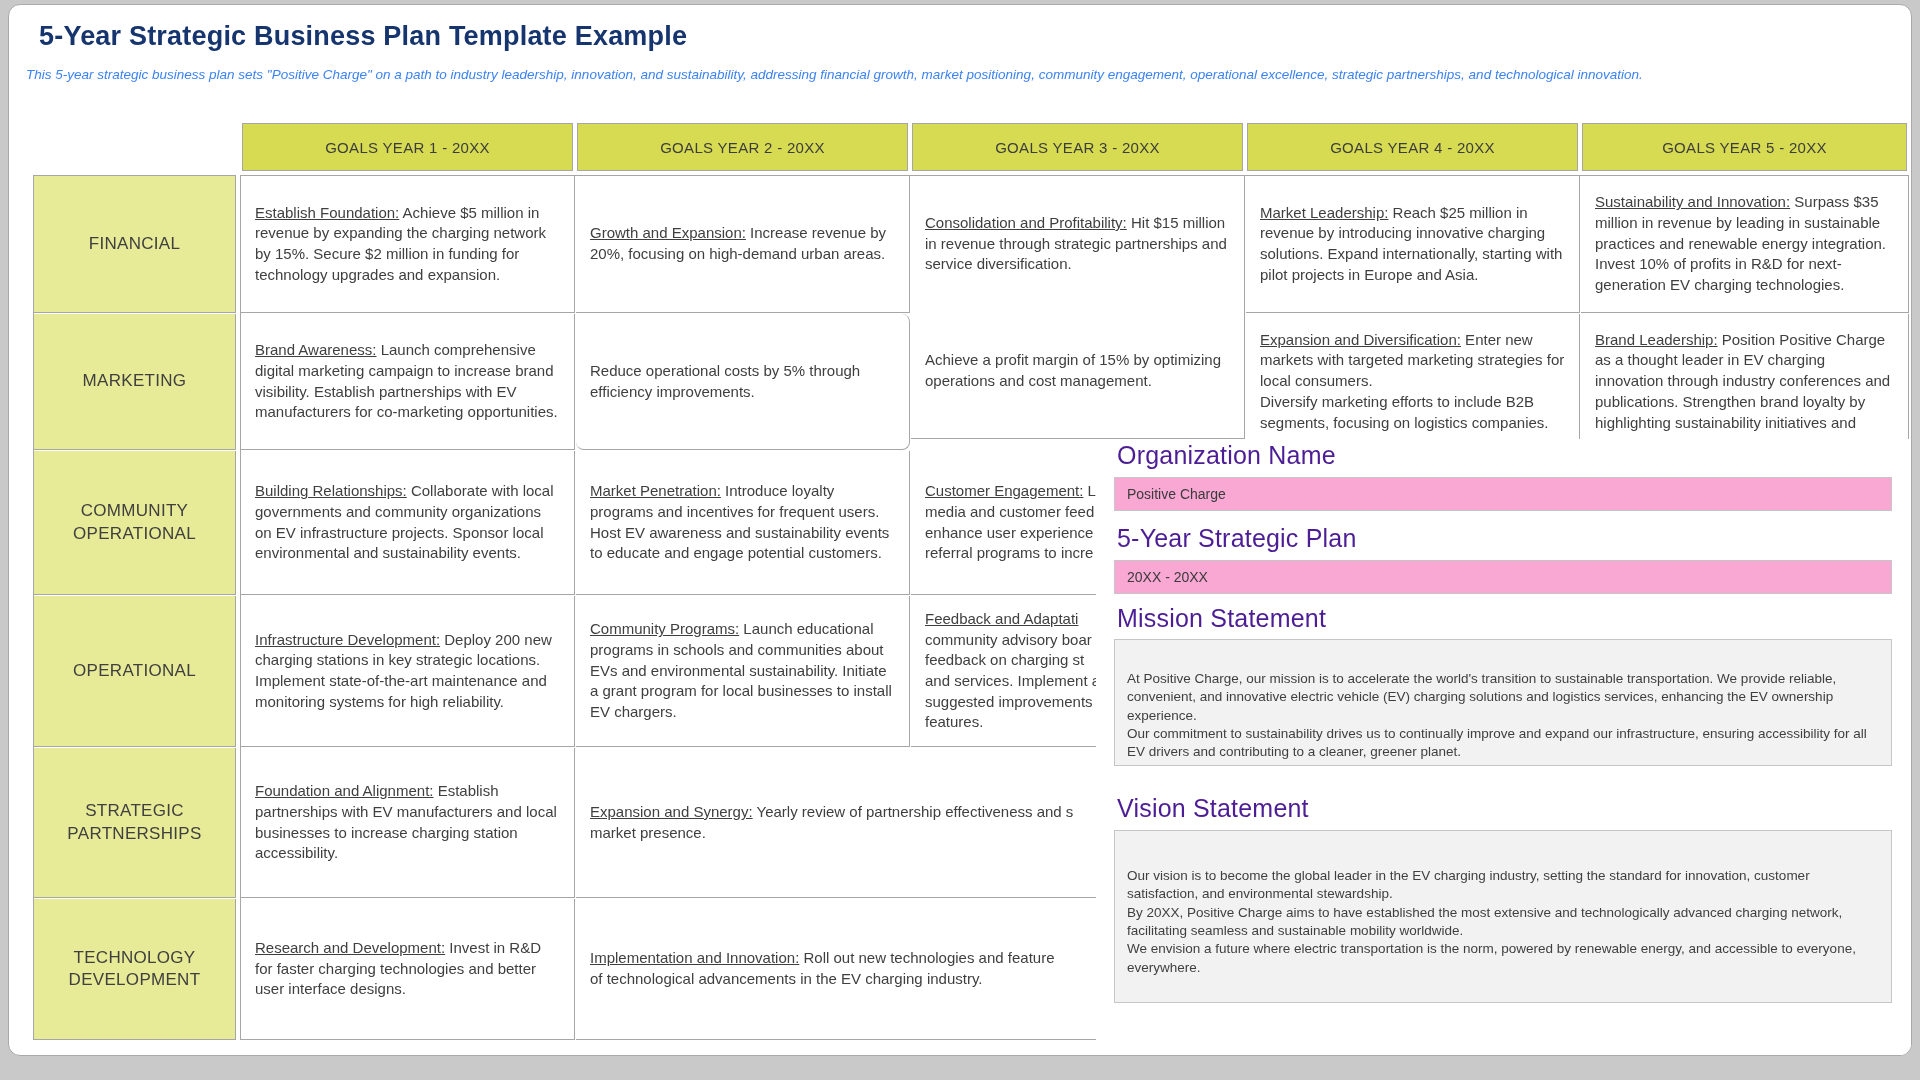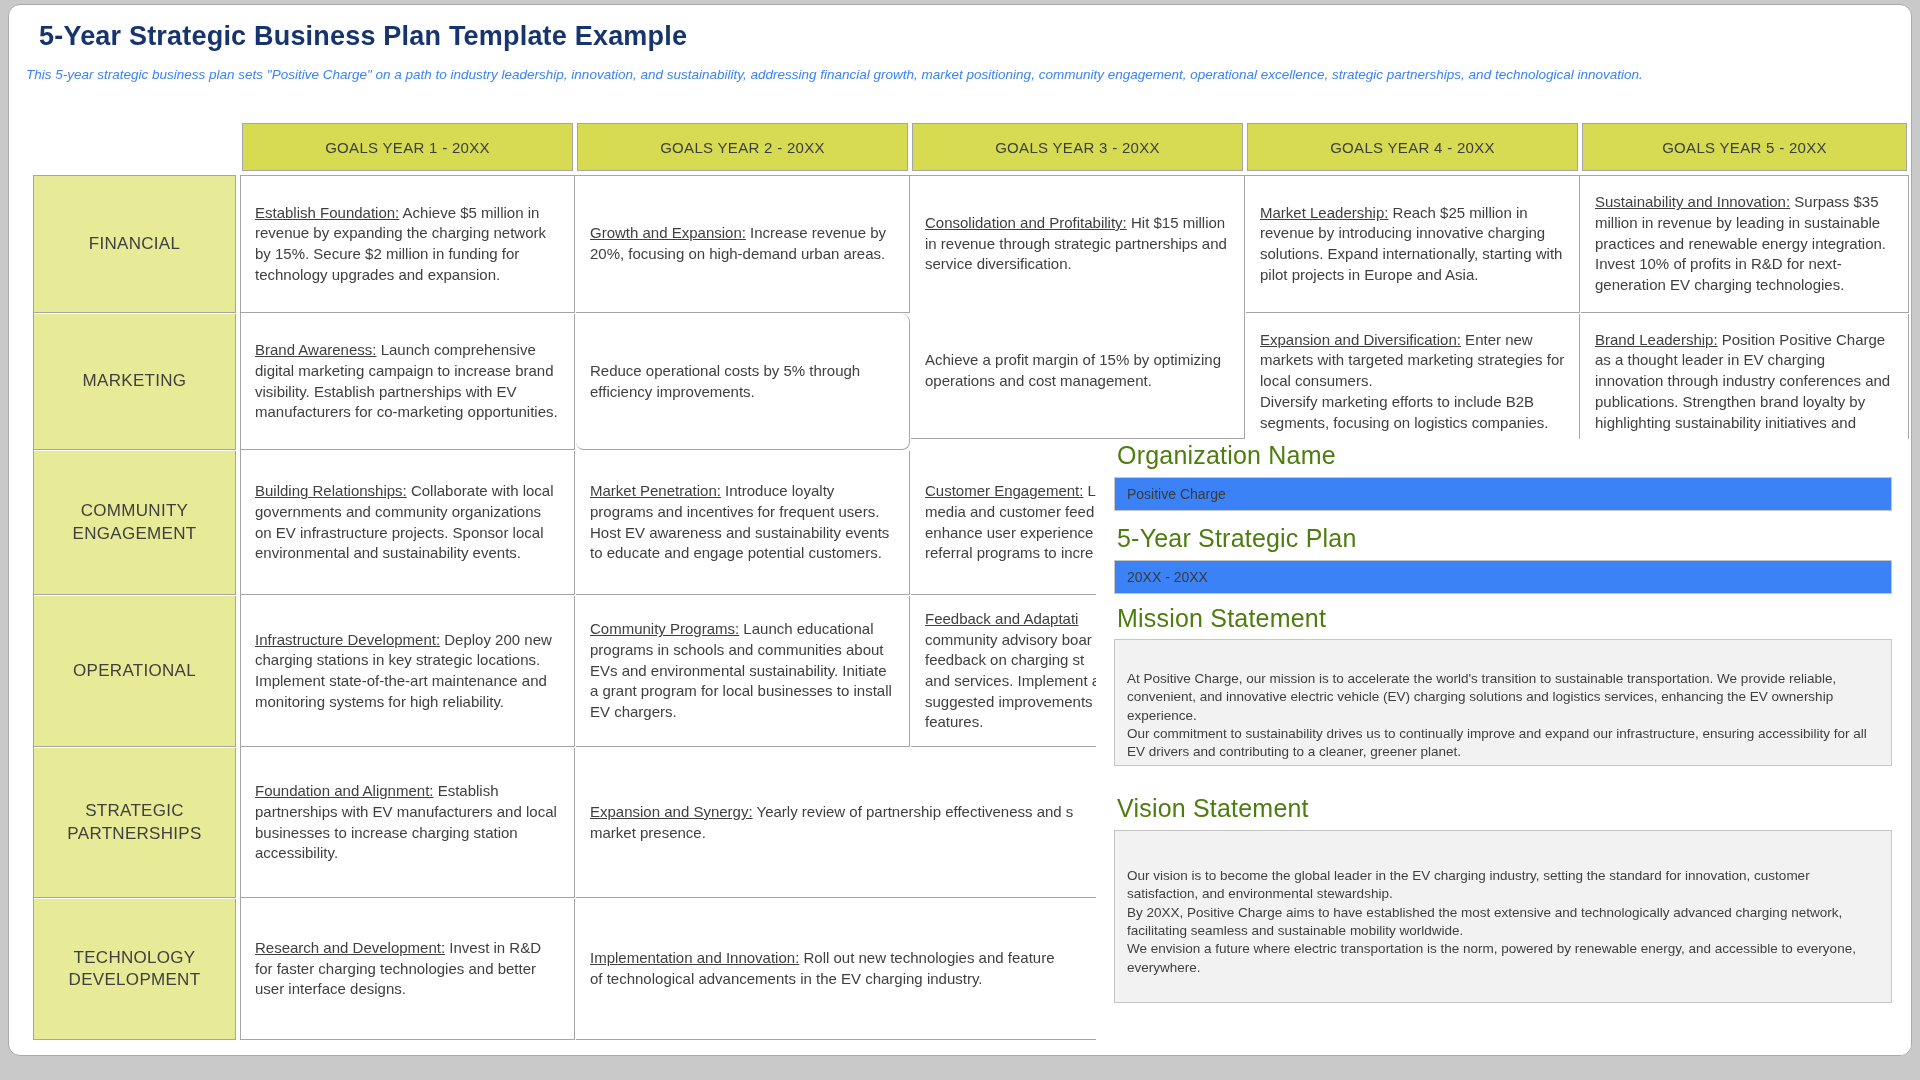--- a/index.html
+++ b/index.html
@@ -43,26 +43,26 @@
     overflow:hidden;
   }
   .dcell .lead{text-decoration:underline;}
   .dcell .line{margin:0;}
   
   .overlay{
     position:absolute;left:1087px;top:434px;width:815px;height:616px;
     background:#ffffff;z-index:5;box-sizing:border-box;padding:2px 0 0 21px;
   }
   .ov-heading{
-    margin:0;font-size:25px;font-weight:400;color:#4d7c0f;letter-spacing:.2px;
+    margin:0;font-size:25px;font-weight:400;color:#4c1d95;letter-spacing:.2px;
   }
   .ov-input{
     display:block;box-sizing:border-box;width:778px;height:34px;
     margin:7px 0 0 -3px;padding:0 12px;
-    background:#3b82f6;border:1px solid #c6c6c6;
+    background:#f9a8d4;border:1px solid #c6c6c6;
     font-family:"Liberation Sans", sans-serif;font-size:14px;color:#3a3a3a;
   }
   .ov-textarea{
     display:block;box-sizing:border-box;width:778px;margin:6px 0 0 -3px;
     background:#f2f2f2;border:1px solid #c6c6c6;
     font-family:"Liberation Sans", sans-serif;font-size:13.5px;color:#3f3f3f;line-height:1.36;
     padding:30px 12px 6px 12px;resize:none;overflow:hidden;white-space:pre-line;
   }
   #mission-box{height:127px;}
   #vision-box{height:173px;margin-top:7px;padding-top:36px;}
@@ -111,21 +111,21 @@
       <div class="dcell" style="left: 902px; top: 298px; width: 334px; height: 136px;">
         <div class="line">Achieve a profit margin of 15% by optimizing operations and cost management.</div>
       </div>
       <div class="dcell" style="left: 1237px; top: 309px; width: 334px; height: 136px;">
         <div class="line"><span class="lead">Expansion and Diversification:</span> Enter new markets with targeted marketing strategies for local consumers.</div>
         <div class="line">Diversify marketing efforts to include B2B segments, focusing on logistics companies.</div>
       </div>
       <div class="dcell" style="left: 1572px; top: 309px; width: 328px; height: 136px;">
         <div class="line"><span class="lead">Brand Leadership:</span> Position Positive Charge as a thought leader in EV charging innovation through industry conferences and publications. Strengthen brand loyalty by highlighting sustainability initiatives and</div>
       </div>
-      <div class="rlabel" style="left: 25px; top: 446px; width: 202px; height: 144px;">COMMUNITY ENGAGEMENT</div>
+      <div class="rlabel" style="left: 25px; top: 446px; width: 202px; height: 144px;">COMMUNITY OPERATIONAL</div>
       <div class="dcell" style="left: 232px; top: 446px; width: 334px; height: 144px;">
         <div class="line"><span class="lead">Building Relationships:</span> Collaborate with local governments and community organizations on EV infrastructure projects. Sponsor local environmental and sustainability events.</div>
       </div>
       <div class="dcell" style="left: 567px; top: 446px; width: 334px; height: 144px;">
         <div class="line"><span class="lead">Market Penetration:</span> Introduce loyalty programs and incentives for frequent users. Host EV awareness and sustainability events to educate and engage potential customers.</div>
       </div>
       <div class="dcell" style="left: 902px; top: 446px; width: 334px; height: 144px;">
         <div class="line"><span class="lead">Customer Engagement:</span> L</div>
         <div class="line">media and customer feed</div>
         <div class="line">enhance user experience</div>

